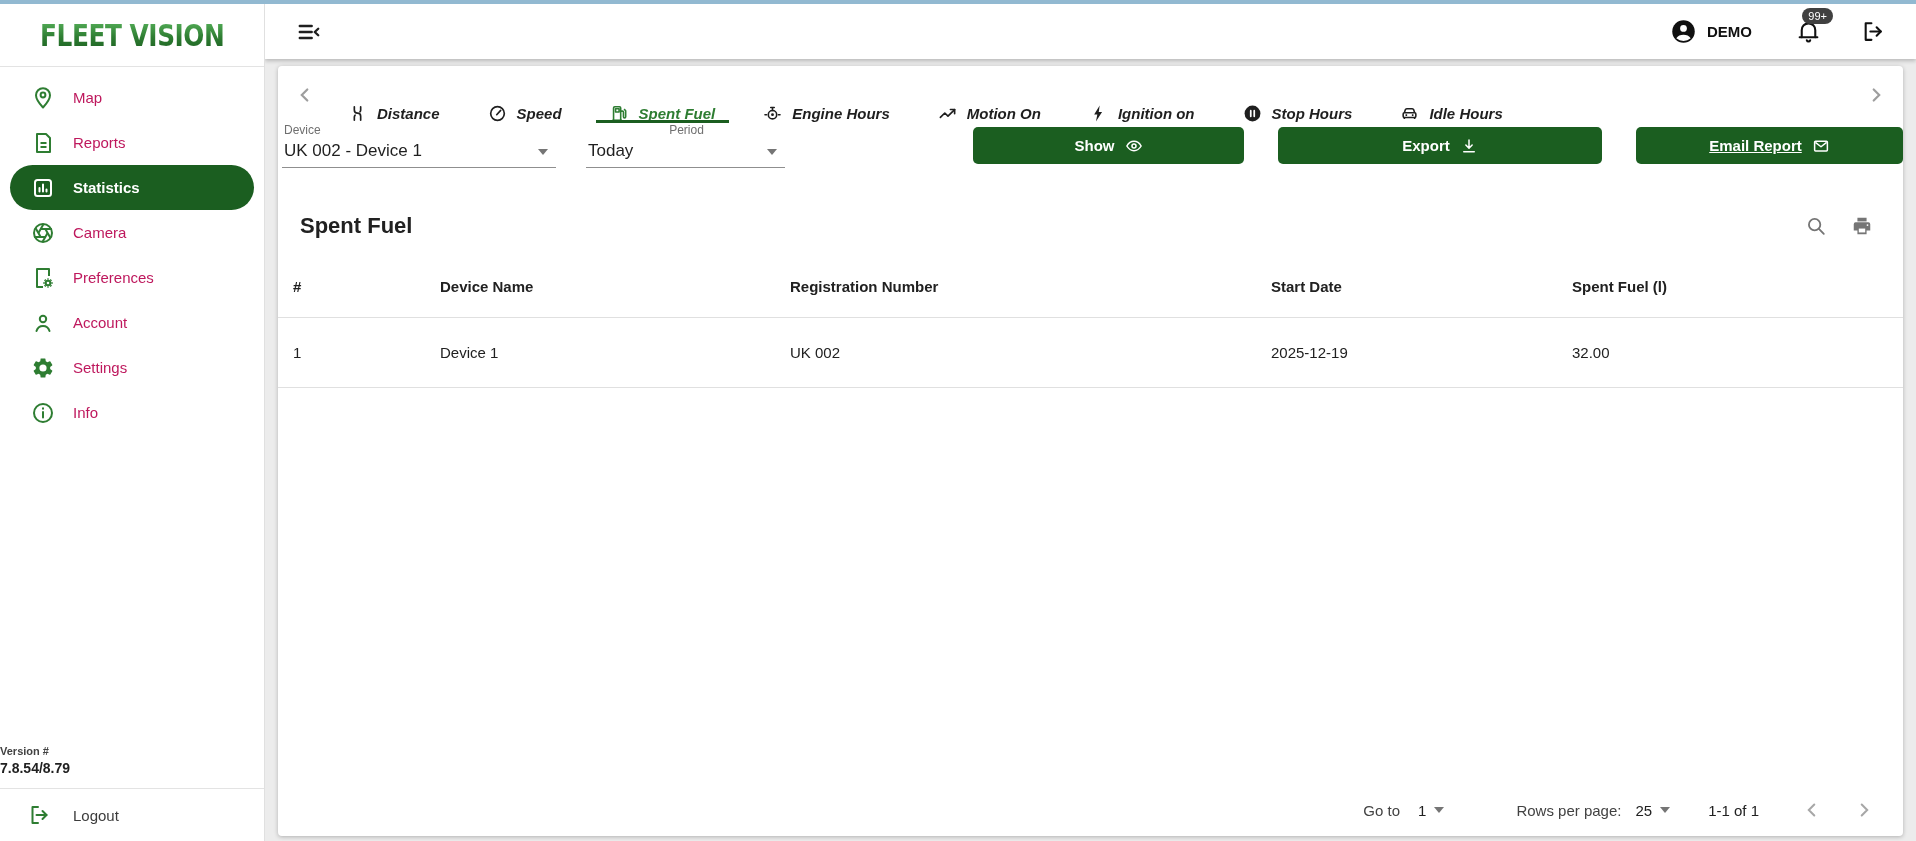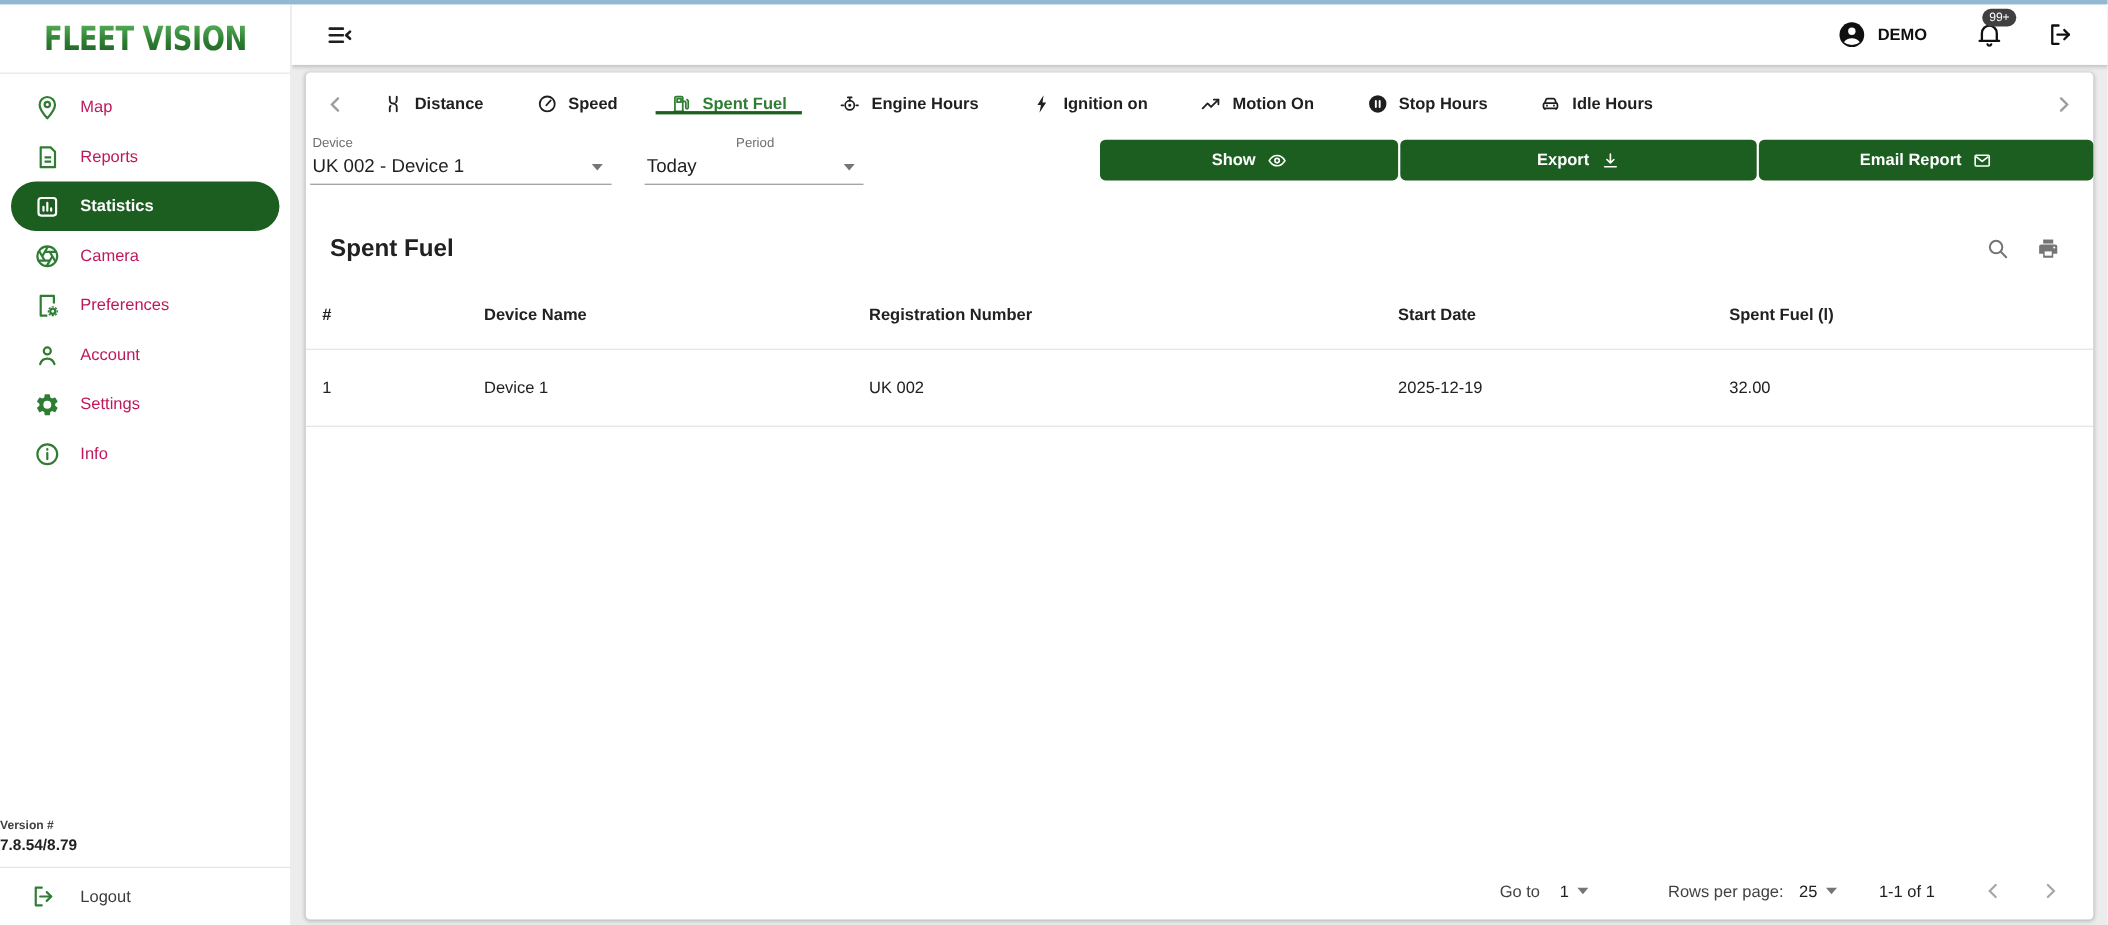--- a/index.html
+++ b/index.html
@@ -44,42 +44,42 @@
 
   
   .content { position:absolute; left:265px; top:59px; width:1651px; height:782px; background:#ececec; }
   .card { position:absolute; left:13px; right:13px; top:7px; bottom:5px; background:#fff; border-radius:4px; box-shadow:0 1px 4px rgba(0,0,0,0.25); display:flex; flex-direction:column; }
 
   
   .tabbar { height:57px; display:flex; align-items:center; padding:0 16px; }
   .tab-chevron { width:22px; height:22px; color:#9e9e9e; cursor:pointer; flex:0 0 22px; }
   .tab-chevron svg { width:100%; height:100%; }
   .tab-chevron.right { margin-left:auto; }
-  .tabs { display:flex; align-items:center; height:100%; margin-left:18px; gap:20px; }
+  .tabs { display:flex; align-items:flex-end; height:100%; margin-left:18px; gap:20px;font-style:italic; }
   .tab { position:relative; display:flex; align-items:center; gap:10px; padding:0 14px; cursor:pointer; color:#1f1f1f; font-size:15px; font-weight:700; }
   .tab .ticon { width:19px; height:19px; }
   .tab .ticon svg { width:100%; height:100%; display:block; }
   .tab.active { color:#2e7d32; }
   .tab.active::after { content:""; position:absolute; left:0; right:0; bottom:0; height:3px; background:#1b5e20; }
 
   
   .filter-row { display:flex; align-items:flex-end; padding:0 0 14px 4px; }
   .field { position:relative; border-bottom:1px solid #8f8f8f; padding:0 0 6px 2px; }
   .field .flabel { font-size:12px; color:#6f6f6f; }
   .field .fvalue { font-size:17px; color:#1f1f1f; margin-top:4px; white-space:nowrap; }
   .field .caret { position:absolute; right:8px; bottom:12px; width:0; height:0; border-left:5px solid transparent; border-right:5px solid transparent; border-top:6px solid #757575; }
   .field.device { width:274px; }
   .field.period { width:199px; margin-left:30px; }
   .field.period .flabel { text-align:center; }
-  .buttons { margin-left:auto; display:flex; gap:2px; padding-bottom:4px; }
+  .buttons { margin-left:auto; display:flex; gap:34px; padding-bottom:4px; }
   .btn { height:37px; background:#1b5e20; color:#fff; border:none; border-radius:5px; font-family:"Liberation Sans",sans-serif; font-size:15px; font-weight:700; display:flex; align-items:center; justify-content:center; gap:10px; cursor:pointer; }
   .btn svg { width:18px; height:18px; }
   .btn.show { width:271px; }
   .btn.export { width:324px; }
-  .btn.email { width:304px; }
+  .btn.email { width:267px;text-decoration:underline; }
 
   
   .section-row { display:flex; align-items:center; margin-top:22px; height:44px; padding:0 30px 0 22px; }
   .section-title { font-size:22px; font-weight:700; color:#212121; }
   .section-icons { margin-left:auto; display:flex; align-items:center; gap:24px; }
   .gicon { width:22px; height:22px; color:#757575; cursor:pointer; }
   .gicon svg { width:100%; height:100%; }
 
   
   .tbl { margin-top:8px; }
@@ -280,34 +280,34 @@
                 <circle cx="12" cy="13.5" r="5.3"></circle>
                 <path d="M12 8.2V5.5M9.8 4.5h4.4"></path>
                 <path d="M2.5 13.5h2M19.5 13.5h2"></path>
                 <circle cx="12" cy="13.5" r="0.8" fill="currentColor"></circle>
               </svg>
             </span>
           <span>Engine Hours</span>
         </div>
         <div class="tab">
           <span class="ticon">
-              <svg viewBox="0 0 24 24" fill="currentColor">
-                <path d="M13.5 2L6.5 13.2h4L8.8 22l7.7-11.8h-4.2L13.5 2z"></path>
-              </svg>
-            </span>
-          <span>Ignition on</span>
-        </div>
-        <div class="tab">
-          <span class="ticon">
               <svg viewBox="0 0 24 24" fill="none" stroke="currentColor" stroke-width="2.1" stroke-linecap="round" stroke-linejoin="round">
                 <path d="M3 17l5.6-5.6 4 4L21 7"></path>
                 <path d="M15.7 7H21v5.3"></path>
               </svg>
             </span>
           <span>Motion On</span>
+        </div>
+        <div class="tab">
+          <span class="ticon">
+              <svg viewBox="0 0 24 24" fill="currentColor">
+                <path d="M13.5 2L6.5 13.2h4L8.8 22l7.7-11.8h-4.2L13.5 2z"></path>
+              </svg>
+            </span>
+          <span>Ignition on</span>
         </div>
         <div class="tab">
           <span class="ticon">
               <svg viewBox="0 0 24 24">
                 <circle cx="12" cy="12" r="10" fill="currentColor"></circle>
                 <path d="M9.8 8.5v7M14.2 8.5v7" stroke="#fff" stroke-width="2.2" stroke-linecap="round"></path>
               </svg>
             </span>
           <span>Stop Hours</span>
         </div>

